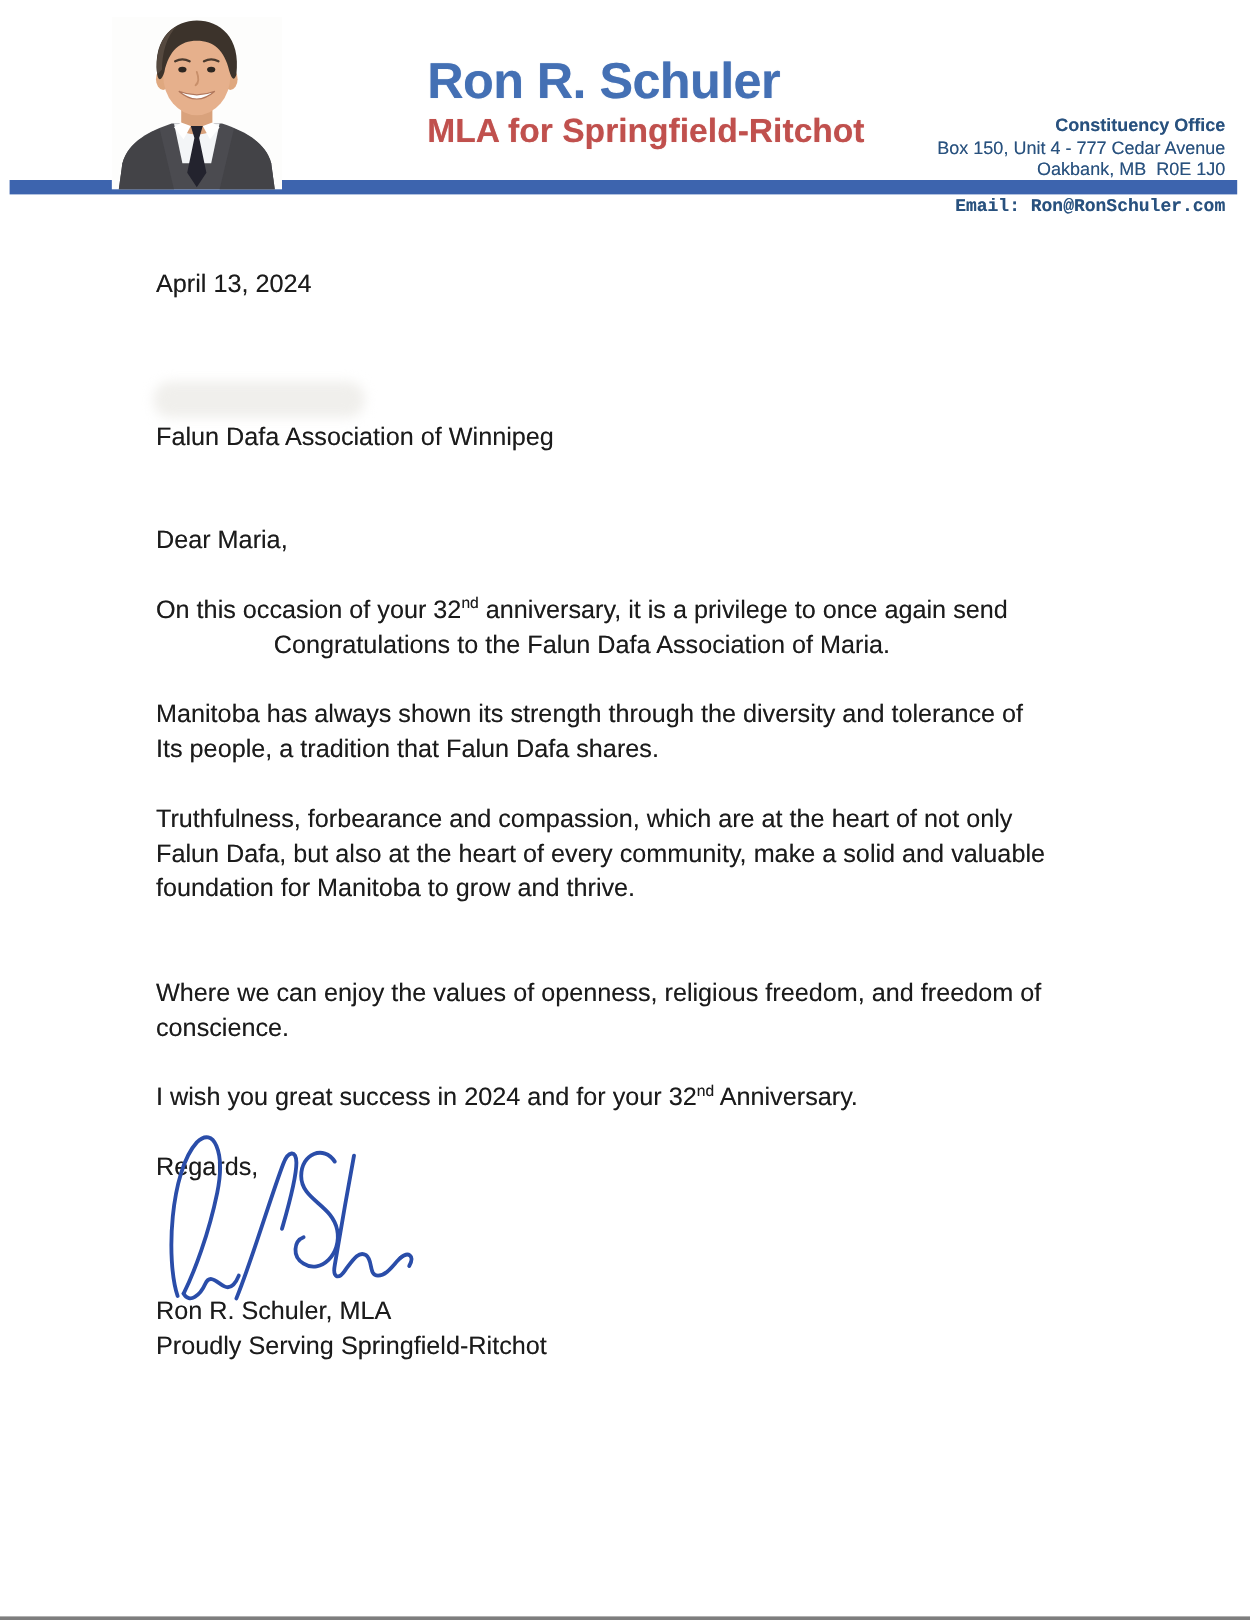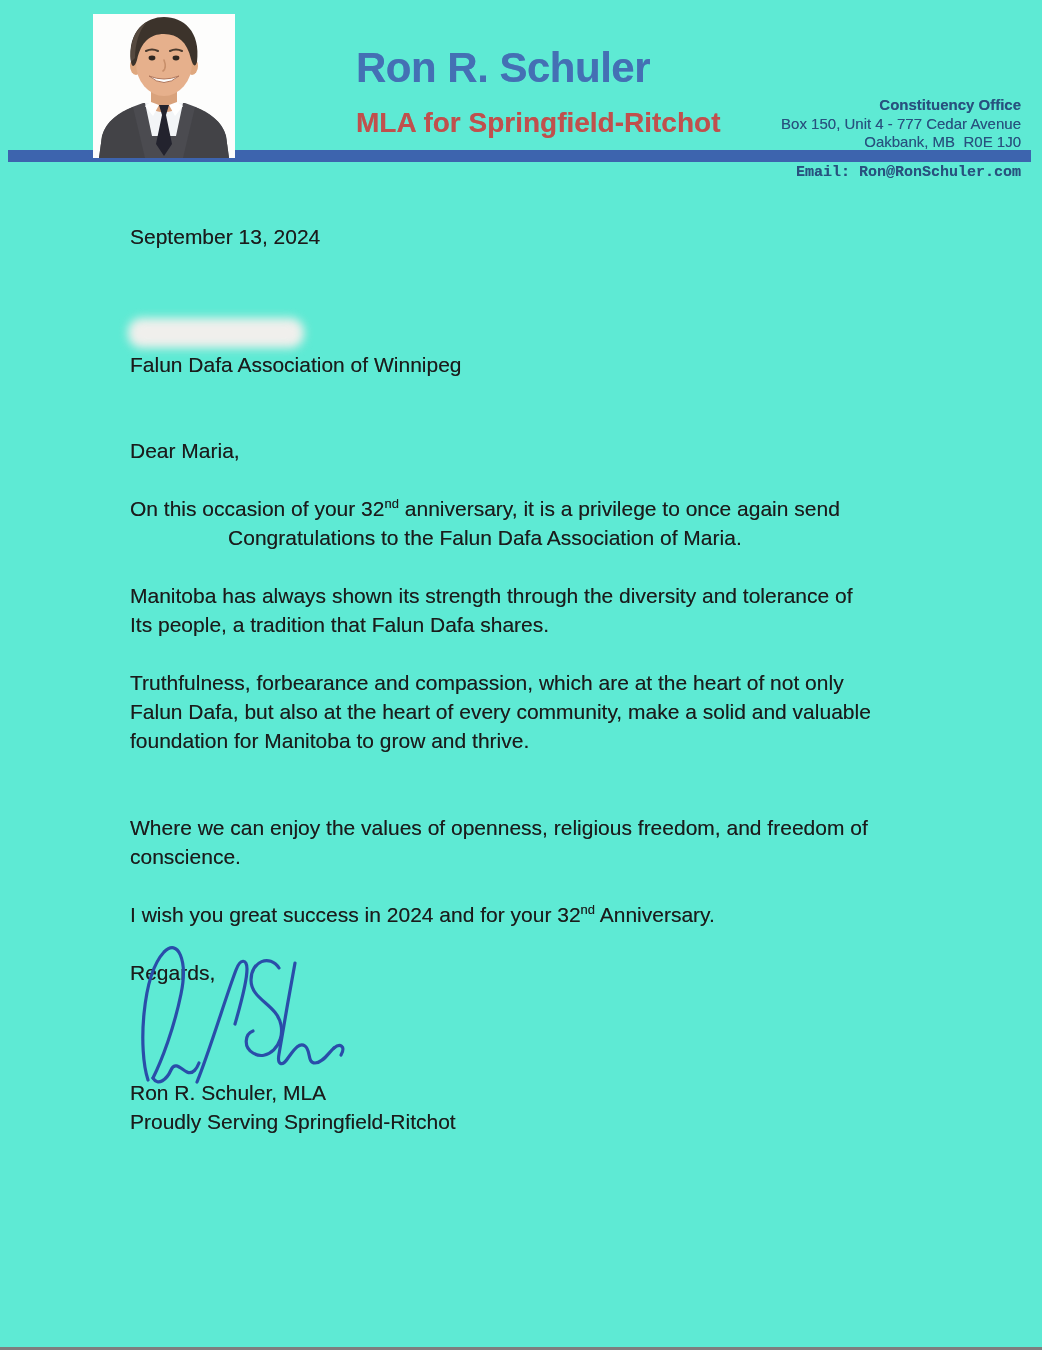--- a/index.html
+++ b/index.html
@@ -1,41 +1,41 @@
 <!DOCTYPE html>
 <html><head>
 <meta charset="utf-8">
 <style>
   html,body{margin:0;padding:0;background:#e9e9e9;}
   #page{
     position:relative;
     width:1042px;height:1350px;
     margin:0 auto;
-    background:#5eead4;
+    background:#ffffff;
     overflow:hidden;
     font-family:"Liberation Sans", sans-serif;
     color:#1b1b1b;
   }
   .abs{position:absolute;}
 
   
   #header-bar{
     left:8px;top:150px;width:1023px;height:12px;
     background:#3d64ae;z-index:1;
   }
   #headshot{left:93px;top:14px;width:142px;height:144px;z-index:3;}
   #name-block{left:356px;top:44px;z-index:2;}
   #header-name{
     font-size:42px;font-weight:bold;color:#4470b4;
     letter-spacing:-0.5px;line-height:48px;white-space:nowrap;
     text-shadow:0 0 0.6px rgba(68,112,180,.6);
   }
   #header-title{
     font-size:28px;font-weight:bold;color:#c0504d;
-    line-height:30px;margin-top:16px;white-space:nowrap;
+    line-height:30px;margin-top:2px;white-space:nowrap;
     text-shadow:0 0 0.6px rgba(192,80,77,.6);
   }
   #contact-block{
     right:21px;top:48px;text-align:right;color:#28517e;
     font-size:15px;line-height:18.5px;z-index:2;
     text-shadow:0 0 0.5px rgba(40,81,126,.55);
     margin-top:48px;
   }
   #contact-block .bold{font-weight:bold;}
   #contact-block .pre{white-space:pre-wrap;}
@@ -117,21 +117,21 @@
     <div id="header-title">MLA for Springfield-Ritchot</div>
   </div>
 
   <div class="abs" id="contact-block">
     <div class="bold">Constituency Office</div>
     <div class="pre">Box 150, Unit 4 - 777 Cedar Avenue</div>
     <div class="pre">Oakbank, MB  R0E 1J0</div>
     <div id="contact-email">Email: Ron@RonSchuler.com</div>
   </div>
 
-  <div class="abs body-text" id="date">September 13, 2024</div>
+  <div class="abs body-text" id="date">April 13, 2024</div>
 
   <div class="abs" id="redaction-smudge"></div>
 
   <div class="abs body-text" id="recipient">Falun Dafa Association of Winnipeg</div>
 
   <div class="abs body-text" id="salutation">Dear Maria,</div>
 
   <div class="abs body-text" id="para-1"><span>On this occasion of your 32</span><sup class="ord">nd</sup><span> anniversary, it is a privilege to once again send</span><br><span>Congratulations to the Falun Dafa Association of Maria.</span></div>
 
   <div class="abs body-text" id="para-3"><span>Truthfulness, forbearance and compassion, which are at the heart of not only</span><br><span>Falun Dafa, but also at the heart of every community, make a solid and valuable</span><br><span>foundation for Manitoba to grow and thrive.</span></div>

